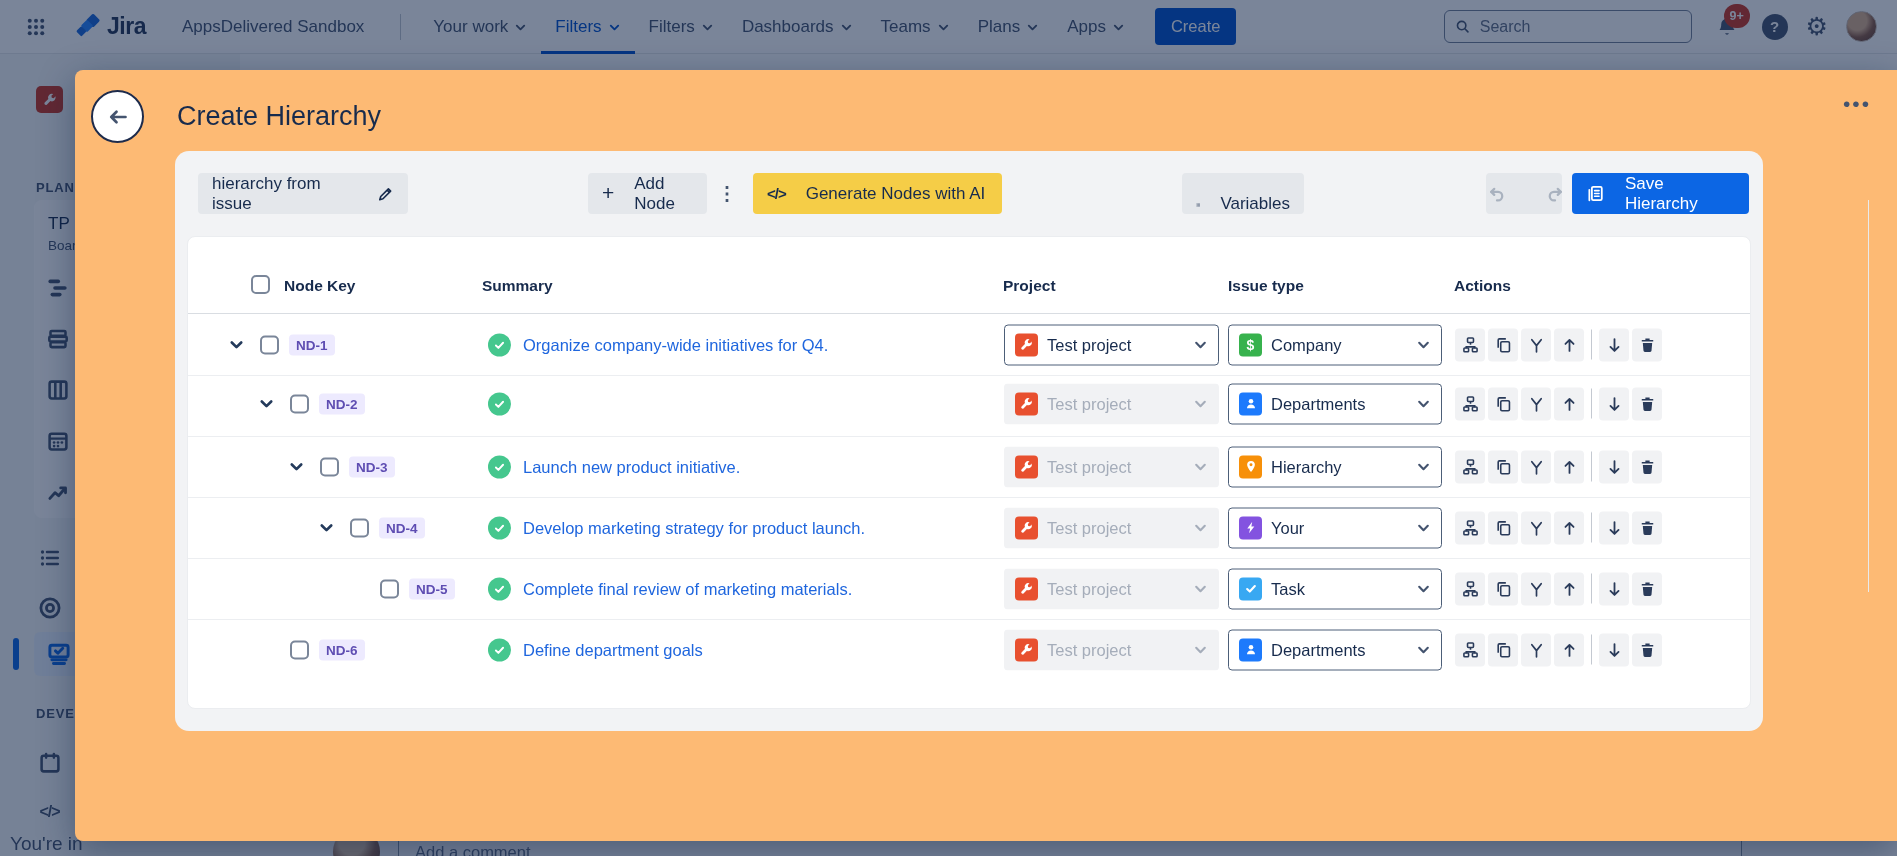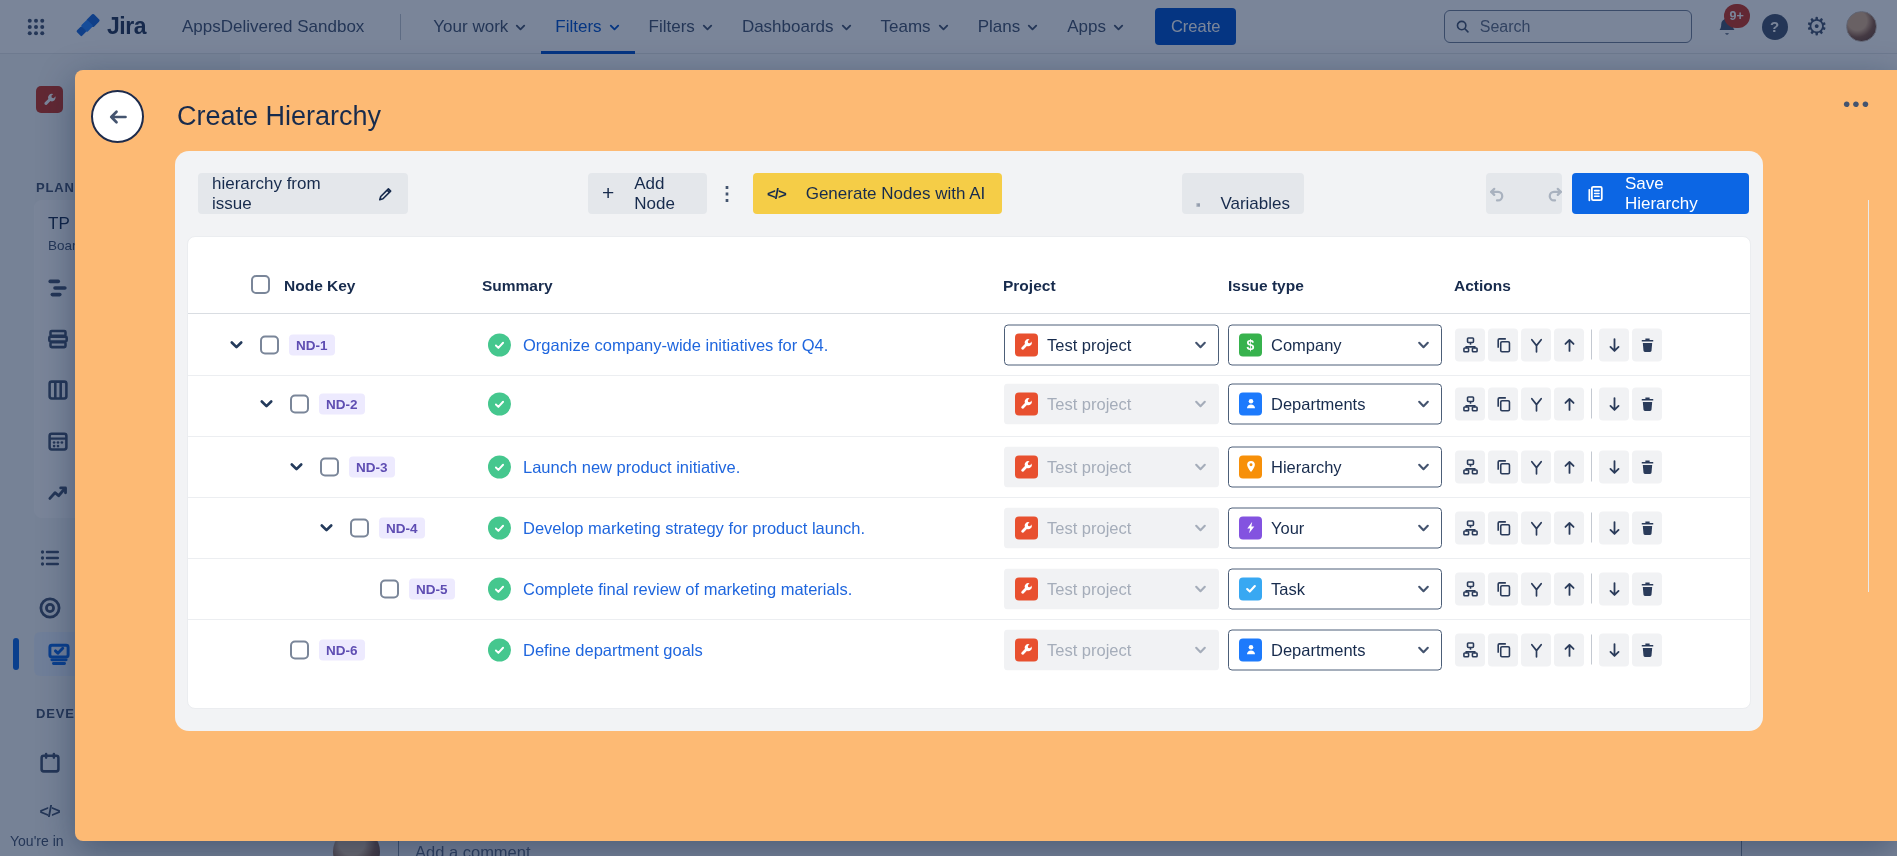--- a/index.html
+++ b/index.html
@@ -33,21 +33,21 @@
   .proj-tile{position:absolute;left:36px;top:32px;width:27px;height:27px;border-radius:5px;background:#CA3521;display:flex;align-items:center;justify-content:center;}
   .side-heading{position:absolute;left:36px;font-size:13px;font-weight:700;letter-spacing:.8px;color:#44546F;}
   .board-card{position:absolute;left:34px;top:146px;width:200px;height:318px;background:#fff;border-radius:8px;}
   .board-name{position:absolute;left:14px;top:14px;font-size:17px;color:#172B4D;}
   .board-type{position:absolute;left:14px;top:38px;font-size:13.5px;color:#44546F;}
   .side-icon{position:absolute;left:36px;width:27px;height:27px;display:flex;align-items:center;justify-content:center;cursor:pointer;}
   .board-card .side-icon{left:10px;}
   .sel-item{position:absolute;left:34px;top:578px;width:200px;height:44px;background:#E9F2FF;border-radius:6px;display:flex;align-items:center;padding-left:12px;cursor:pointer;}
   .sel-bar{position:absolute;left:13px;top:584px;width:6px;height:32px;border-radius:3px;background:#0C66E4;}
   .code-glyph{font-size:16px;font-weight:700;color:#44546F;letter-spacing:-1px;}
-  .youre-in{position:absolute;left:10px;top:779px;font-size:14px;color:#44546F;white-space:nowrap;}
+  .youre-in{position:absolute;left:10px;top:779px;font-size:19px;color:#44546F;white-space:nowrap;}
   .cm-avatar{position:absolute;left:333px;top:828px;width:47px;height:47px;border-radius:50%;background:radial-gradient(circle at 40% 30%,#e8c9a8 0 30%,#9a6a4f 55%,#4c3328);z-index:1;}
   .cm-box{position:absolute;left:398px;top:832px;width:1344px;height:40px;border:1.5px solid #85929F;border-radius:4px;background:#fff;display:flex;align-items:center;padding:0 16px;font-size:16.5px;color:#5E6C84;z-index:1;}
 
   .blanket{position:absolute;inset:0;background:rgba(9,30,66,.54);z-index:5;}
 
   
   .modal{position:absolute;left:75px;top:70px;right:0;bottom:15px;background:#fdba74;border-radius:8px 0 0 8px;z-index:10;box-shadow:0 10px 36px rgba(9,30,66,.4);}
   .back-btn{position:absolute;left:16px;top:20px;width:53px;height:53px;border-radius:50%;border:2px solid #1D2B4C;background:#fff;display:flex;align-items:center;justify-content:center;cursor:pointer;}
   .modal-title{position:absolute;left:102px;top:31px;font-size:27px;font-weight:500;color:#172B4D;}
   .meatball{position:absolute;left:1768px;top:22px;font-size:21px;letter-spacing:2px;color:#44546F;cursor:pointer;}

